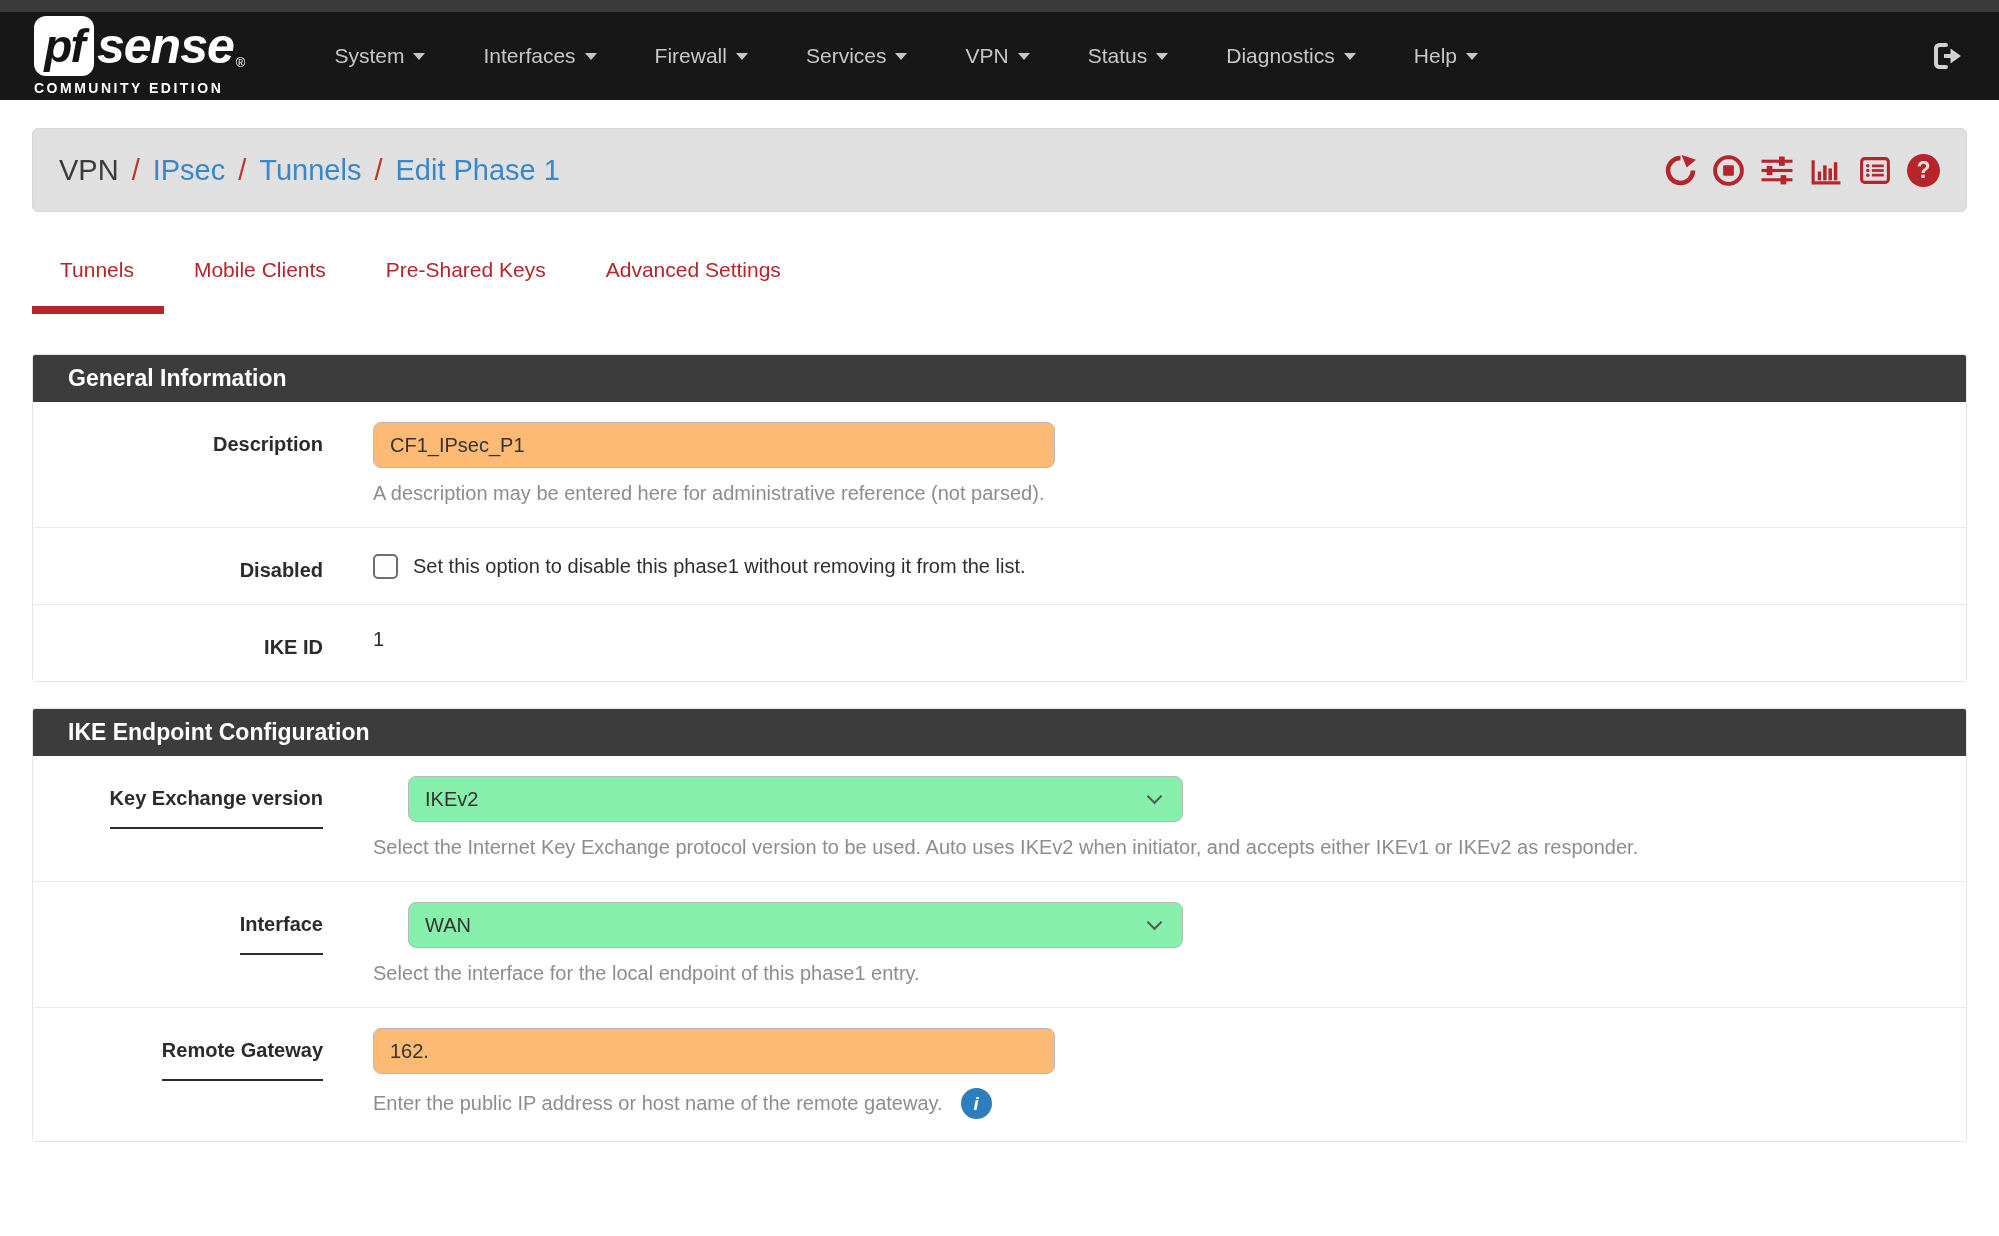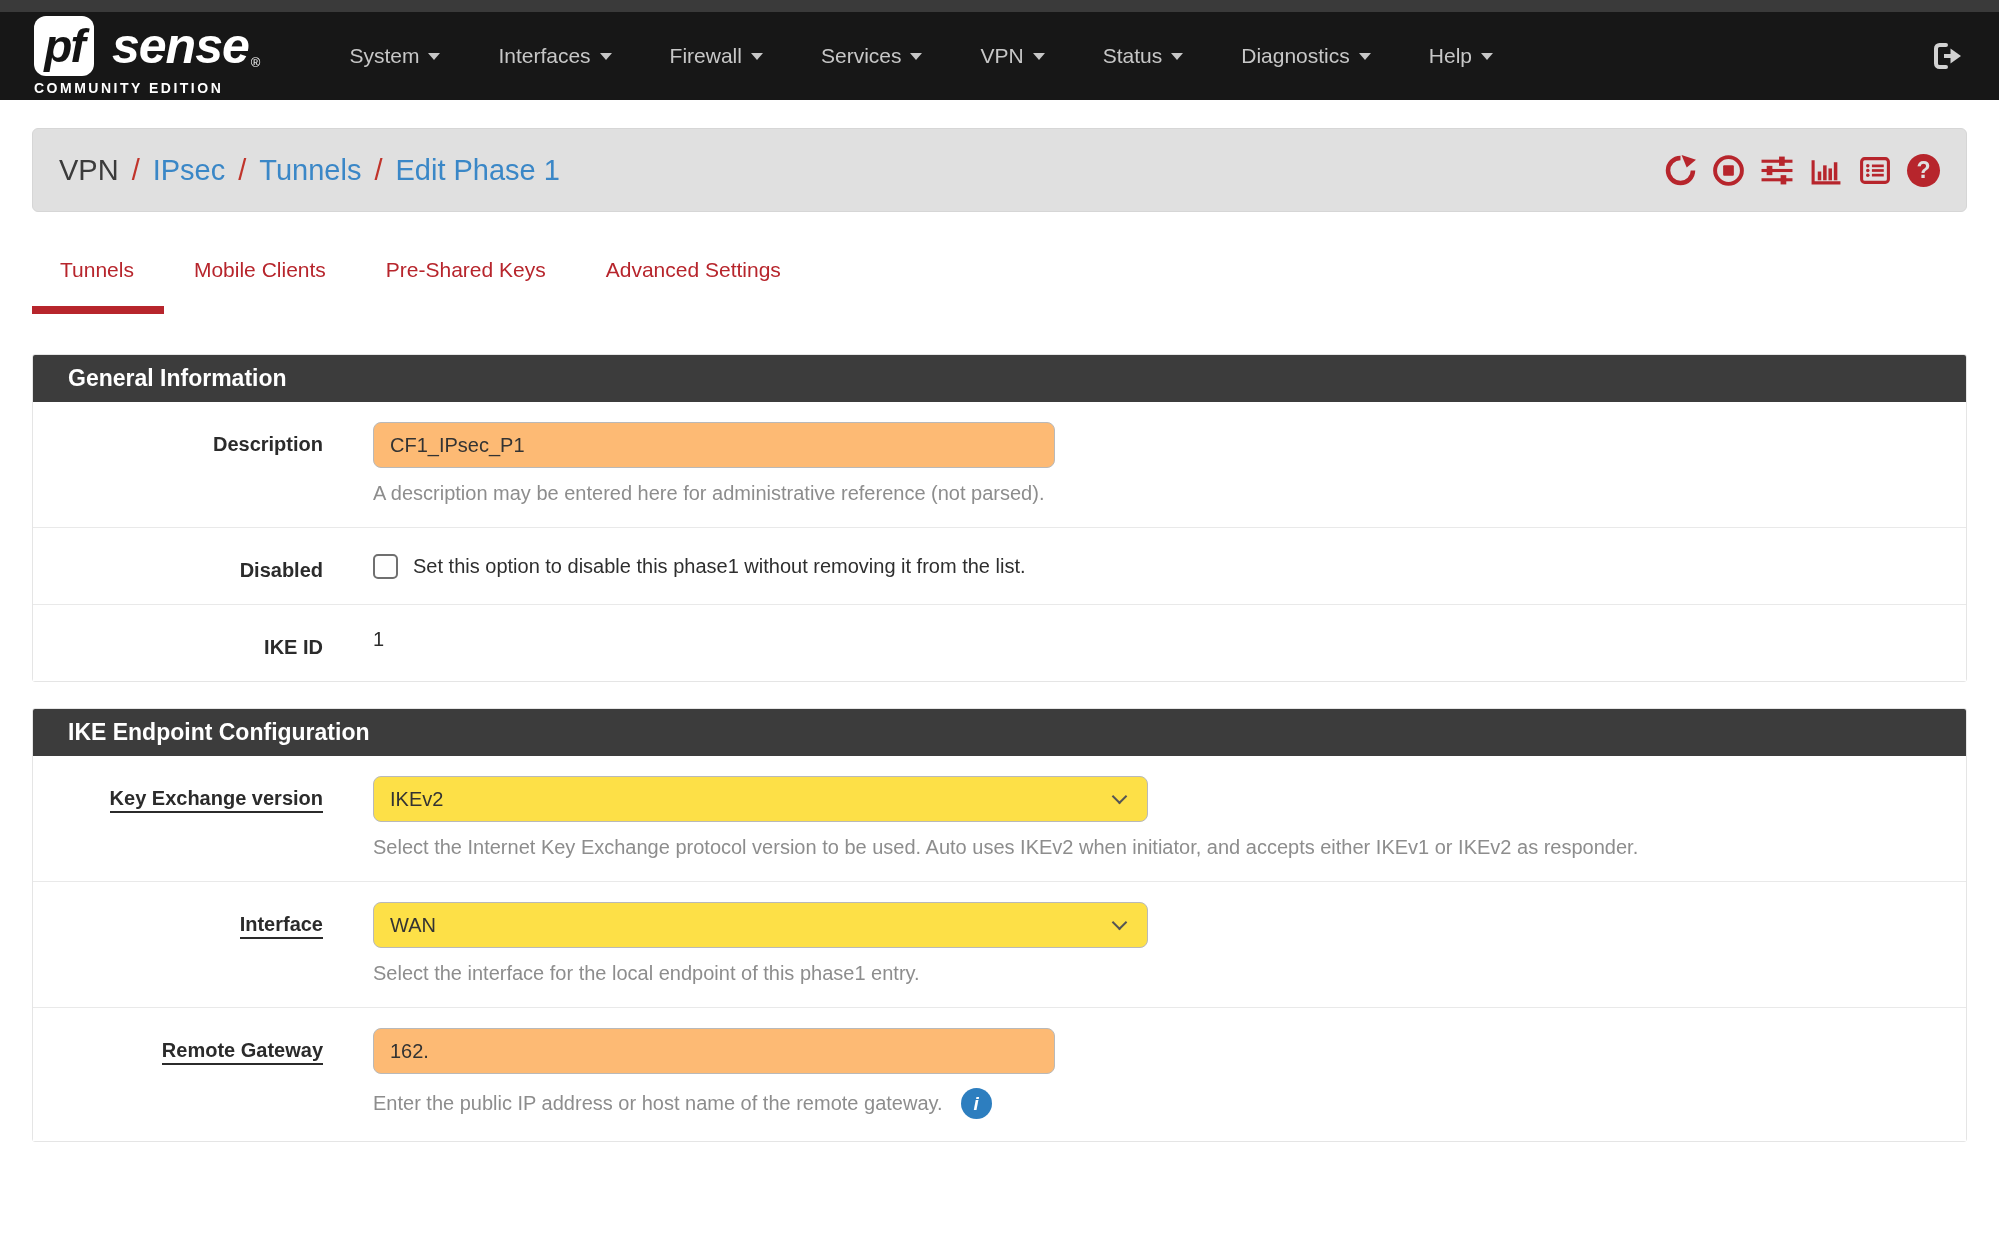--- a/index.html
+++ b/index.html
@@ -7,21 +7,21 @@
     font-family:"Liberation Sans", sans-serif; color:#2e2e2e; }
 
   
   .top-strip { height:12px; background:#3a3a3a; }
   .navbar { height:88px; background:#171717; display:flex; align-items:center; padding:0 34px; }
   .brand { display:flex; flex-direction:column; cursor:pointer; }
   .brand-top { display:flex; align-items:center; }
   .pf-box { width:60px; height:60px; background:#ffffff; border-radius:12px;
     display:flex; align-items:center; justify-content:center;
     font-style:italic; font-weight:bold; font-size:46px; color:#141414; letter-spacing:-2px; }
-  .sense { color:#ffffff; font-style:italic; font-weight:bold; font-size:50px; letter-spacing:-1px; margin-left:18px; }
+  .sense { color:#ffffff; font-style:italic; font-weight:bold; font-size:50px; letter-spacing:-1px; margin-left:3px; }
   .reg { color:#ffffff; font-size:13px; align-self:flex-end; margin:0 0 6px 2px; }
   .brand-sub { color:#ffffff; font-size:14px; letter-spacing:2.5px; font-weight:bold; margin-top:4px; }
   .nav-menu { display:flex; margin-left:60px; }
   .nav-item { color:#c7c7c7; font-size:21px; padding:0 29px; display:flex; align-items:center;
     cursor:pointer; text-decoration:none; height:88px; }
   .caret { display:inline-block; margin-left:9px; width:0; height:0;
     border-left:6px solid transparent; border-right:6px solid transparent; border-top:7px solid #c7c7c7; }
   .logout { margin-left:auto; display:flex; align-items:center; cursor:pointer; }
 
   
@@ -45,29 +45,29 @@
   
   .panel { margin:40px 32px 0; border:1px solid #e5e5e5; border-radius:3px; background:#ffffff; }
   .panel + .panel { margin-top:26px; }
   .panel-head { background:#3c3c3c; color:#ffffff; font-weight:bold; font-size:23px;
     padding:10px 35px; border-radius:2px 2px 0 0; }
   .panel-body { background:#ffffff; }
   .frow { display:flex; padding:20px 0 22px; border-bottom:1px solid #e9e9e9; }
   .frow:last-child { border-bottom:none; }
   .flabel { width:290px; flex:0 0 290px; text-align:right; font-weight:bold; font-size:20px;
     color:#2b2b2b; padding-top:11px; }
-  .flabel .u { border-bottom:2px solid #2b2b2b; padding-bottom:2px; }
+  .flabel .u { border-bottom:2px solid #2b2b2b; padding-bottom:18px; }
   .fctrl { margin-left:50px; flex:1; }
   .text-input { width:682px; height:46px; font-size:20px; color:#333; padding:0 16px;
     border:1px solid #b9b9b9; border-radius:8px; background:#fdba74; outline:none;
     font-family:"Liberation Sans", sans-serif; }
   .help-text { margin-top:14px; color:#8d8d8d; font-size:20px; display:flex; align-items:center; }
   .select-box { position:relative; width:775px; height:46px; border:1px solid #b9b9b9;
-    border-radius:8px; background:#fde047; display:flex; align-items:center;
-    padding:0 16px; font-size:20px; color:#333; cursor:pointer; }
+    border-radius:8px; background:#86efac; display:flex; align-items:center;
+    padding:0 16px; font-size:20px; color:#333; cursor:pointer;margin-left:35px; }
   .sel-chevron { position:absolute; right:22px; top:14px; width:11px; height:11px;
     border-right:2px solid #555; border-bottom:2px solid #555; transform:rotate(45deg); }
   .check-line { display:flex; align-items:center; padding-top:6px; }
   .checkbox { appearance:none; -webkit-appearance:none; width:25px; height:25px;
     border:2px solid #6f6f6f; border-radius:5px; background:#fefefe; margin-right:15px; cursor:pointer; }
   .check-label { font-size:20px; color:#2e2e2e; }
   .static-val { font-size:20px; color:#2e2e2e; padding-top:11px; }
   .info-circle { width:31px; height:31px; border-radius:50%; background:#2d7ebf; color:#ffffff;
     font-weight:bold; font-size:19px; font-style:italic; display:inline-flex; align-items:center;
     justify-content:center; margin-left:18px; cursor:pointer; flex:0 0 31px; }

